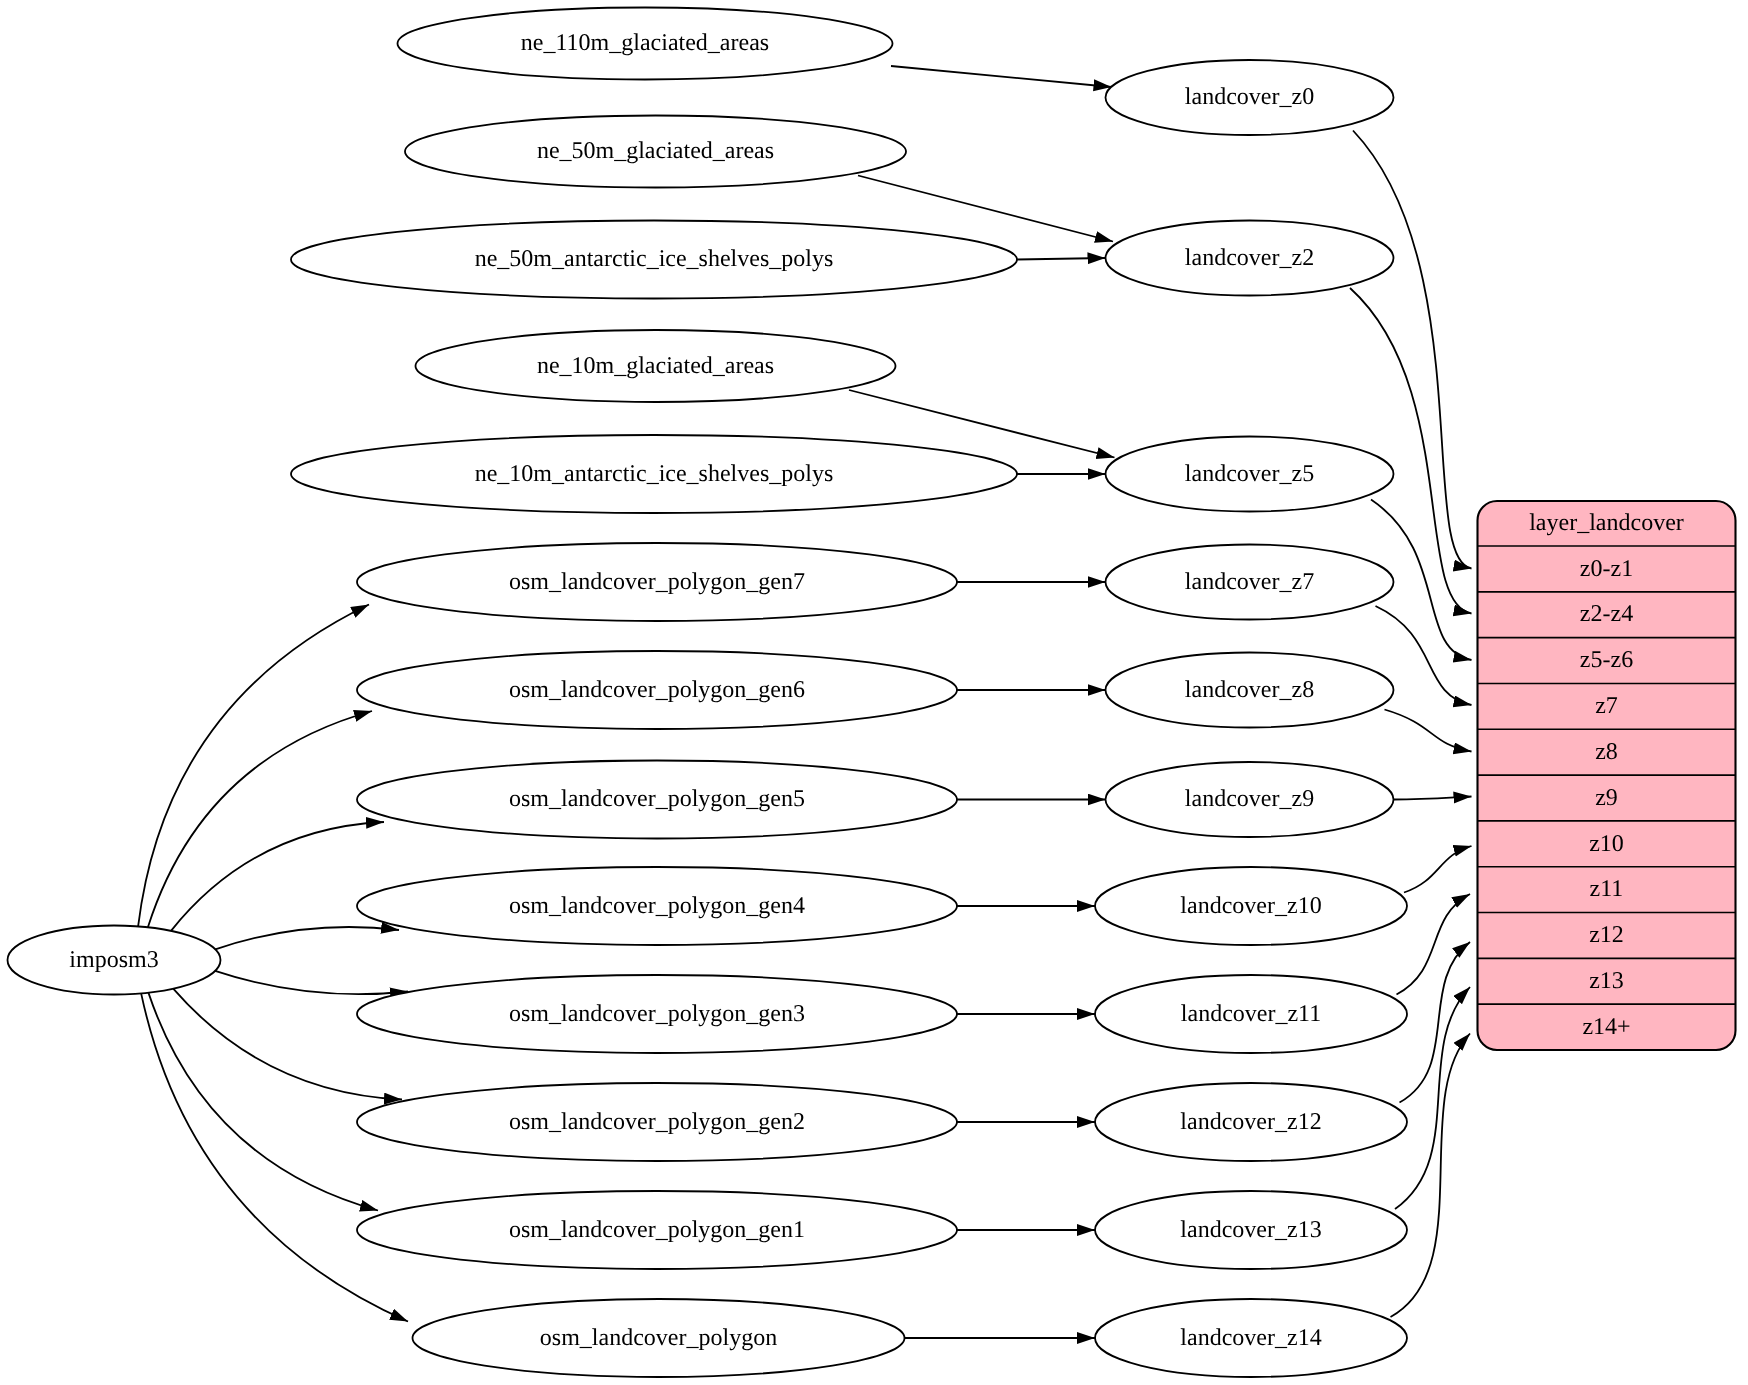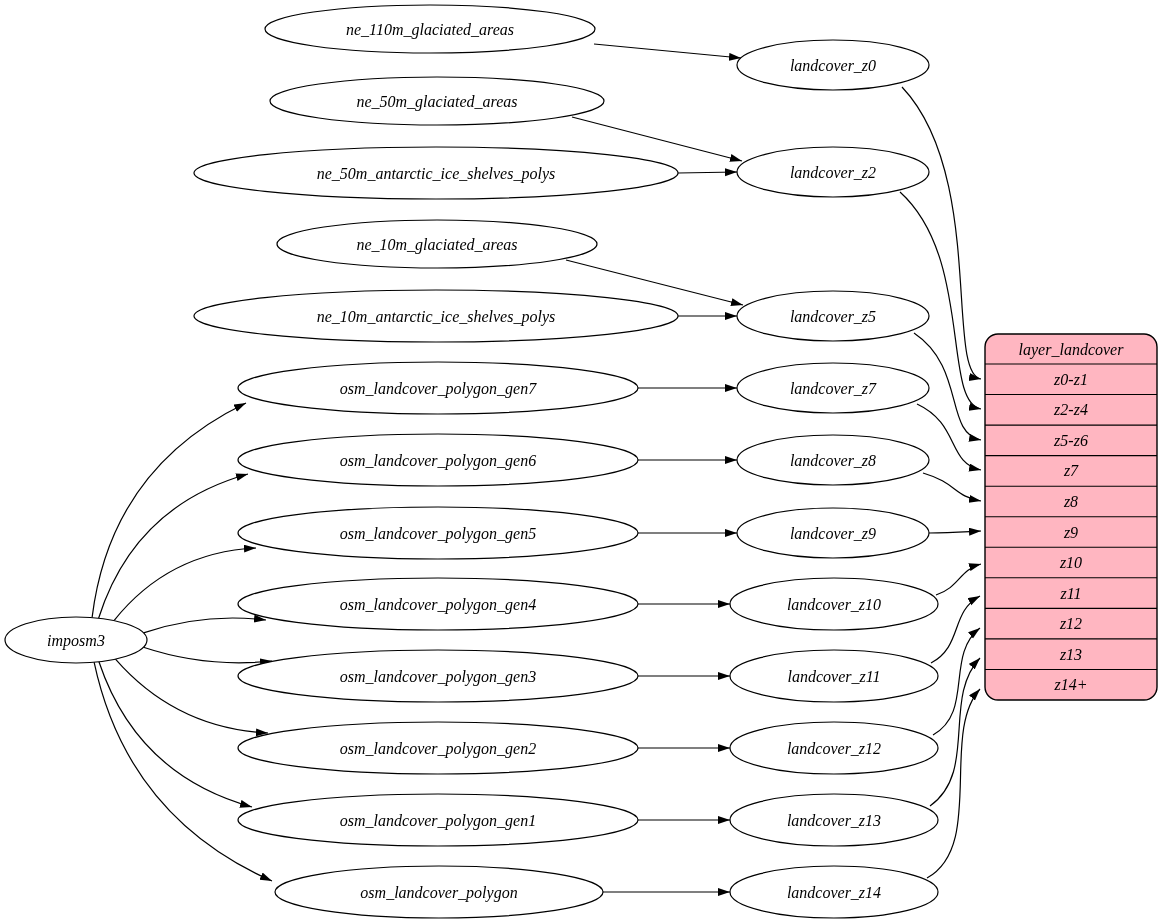--- a/index.html
+++ b/index.html
@@ -1,19 +1,18 @@
 <!DOCTYPE html>
 <html><head>
 <meta charset="utf-8">
 <style>
   html,body { margin:0; padding:0; background:#ffffff; }
   .stage {
     position:relative; width:1165px; height:923px; background:#ffffff;
     font-family:"Liberation Serif","DejaVu Serif",serif;
-    font-style:italic;
   }
   svg { display:block; }
   .edge { fill:none; stroke:#000000; stroke-width:1.2; }
   .node-ellipse { fill:#ffffff; stroke:#000000; stroke-width:1.2; }
   .node-label, .row-label, .table-title {
     font-family:"Liberation Serif","DejaVu Serif",serif;
     font-size:16px; fill:#000000; text-anchor:middle;
   }
   .table-rect { stroke:#000000; stroke-width:1.4; }
   .sep { stroke:#000000; stroke-width:1.1; }

